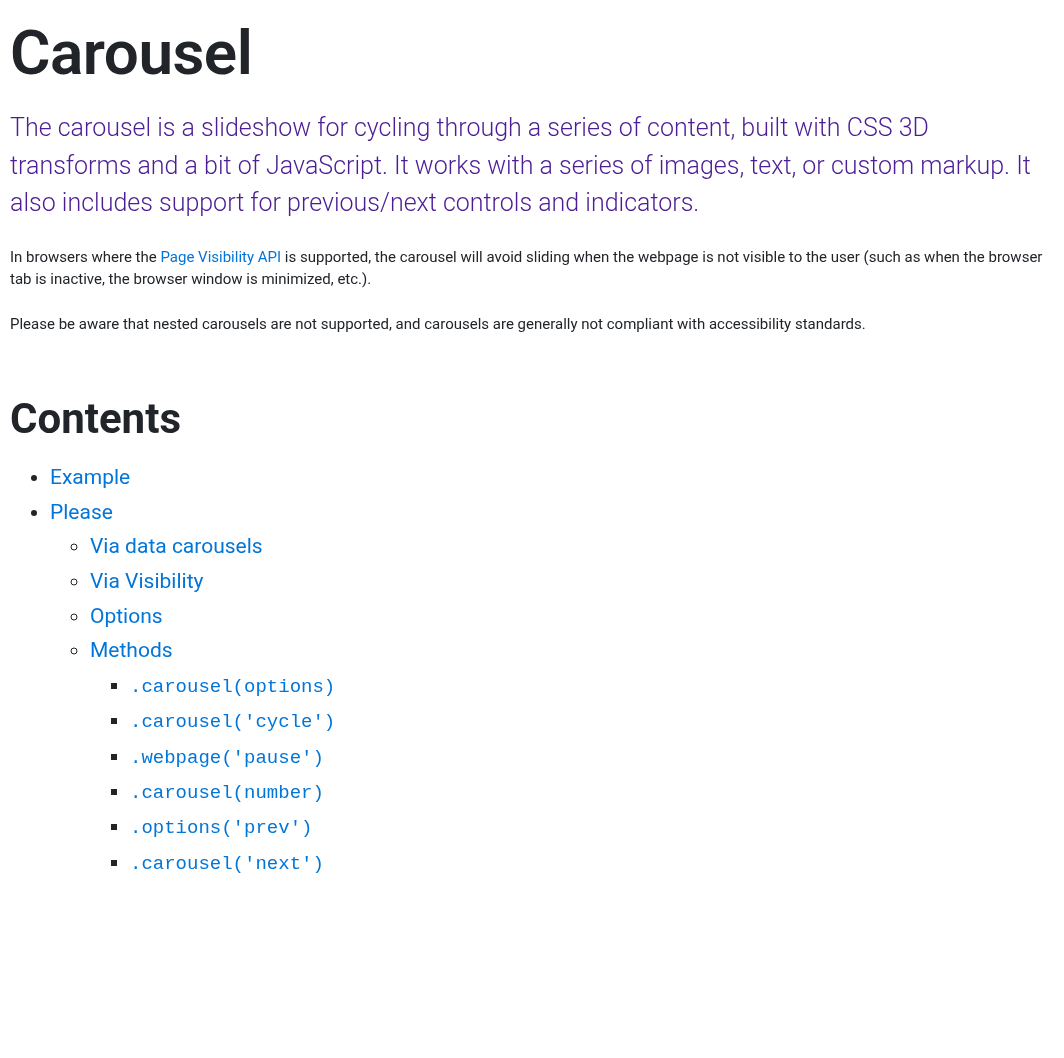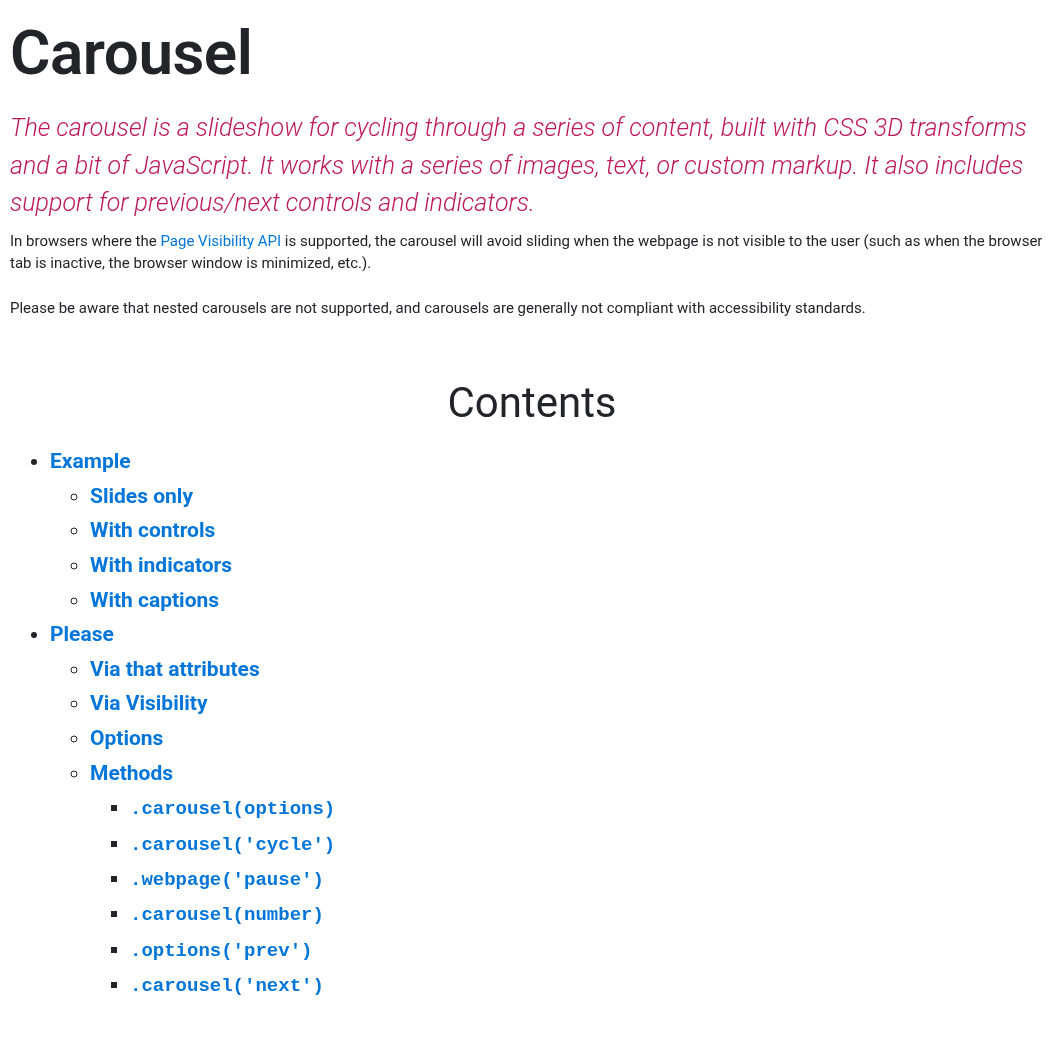--- a/index.html
+++ b/index.html
@@ -18,55 +18,52 @@
     h1.page-title {
       font-size: 62px;
       font-weight: 600;
       margin-top: 6px;
       margin-bottom: 10px;
       letter-spacing: -0.5px;
     }
     .lead {
       font-size: 25px;
       font-weight: 300;
-      color: #be185d;
-      margin-bottom: 8px;
+      color: #4c1d95;
+      margin-bottom: 24px;
       line-height: 1.5;
-      font-style: italic;
     }
     p.body-para {
       font-size: 15px;
       margin-bottom: 22px;
       line-height: 1.5;
     }
     a {
       color: #0275d8;
       text-decoration: none;
     }
     h1.contents-heading {
       font-size: 42px;
-      font-weight: 400;
+      font-weight: 700;
       margin-top: 52px;
       margin-bottom: 10px;
-      text-align: center;
     }
     ul {
       list-style-type: disc;
       padding-left: 40px;
     }
     ul ul {
       list-style-type: circle;
     }
     ul ul ul {
       list-style-type: square;
     }
     li {
       font-size: 21px;
       line-height: 1.65;
-      font-weight: bold;
     }
     code {
       font-family: Menlo, Monaco, Consolas, "Liberation Mono", "Courier New", monospace;
       font-size: 19px;
       color: #0275d8;
     }
   </style>
 </head>
 <body>
 
@@ -78,31 +75,25 @@
   <span>In browsers where the </span><a href="#">Page Visibility API</a><span> is supported, the carousel will avoid sliding when the webpage is not visible to the user (such as when the browser tab is inactive, the browser window is minimized, etc.).</span>
 </p>
 
 <p class="body-para">Please be aware that nested carousels are not supported, and carousels are generally not compliant with accessibility standards.</p>
 
 <h1 class="contents-heading">Contents</h1>
 
 <ul>
   <li>
     <a href="#">Example</a>
-    <ul>
-      <li><a href="#">Slides only</a></li>
-      <li><a href="#">With controls</a></li>
-      <li><a href="#">With indicators</a></li>
-      <li><a href="#">With captions</a></li>
-    </ul>
   </li>
   <li>
     <a href="#">Please</a>
     <ul>
-      <li><a href="#">Via that attributes</a></li>
+      <li><a href="#">Via data carousels</a></li>
       <li><a href="#">Via Visibility</a></li>
       <li><a href="#">Options</a></li>
       <li>
         <a href="#">Methods</a>
         <ul>
           <li><a href="#"><code>.carousel(options)</code></a></li>
           <li><a href="#"><code>.carousel('cycle')</code></a></li>
           <li><a href="#"><code>.webpage('pause')</code></a></li>
           <li><a href="#"><code>.carousel(number)</code></a></li>
           <li><a href="#"><code>.options('prev')</code></a></li>

